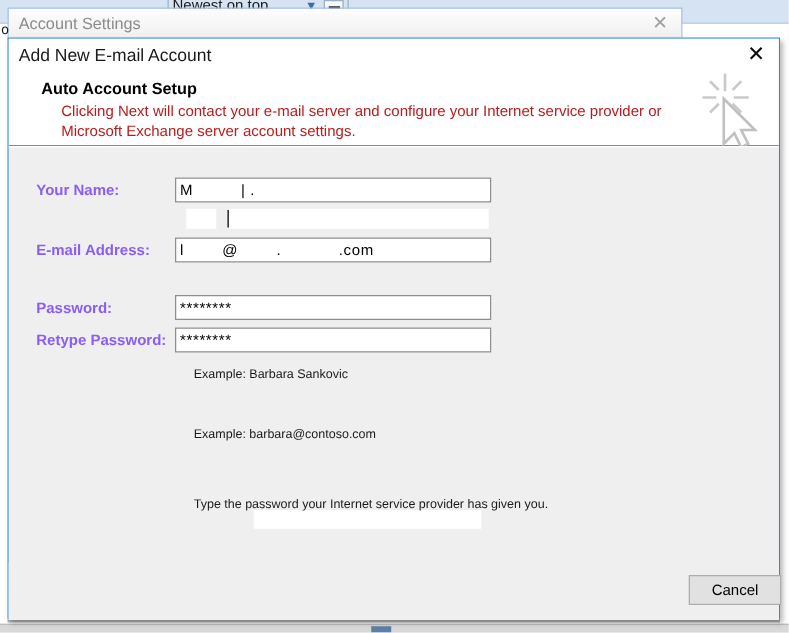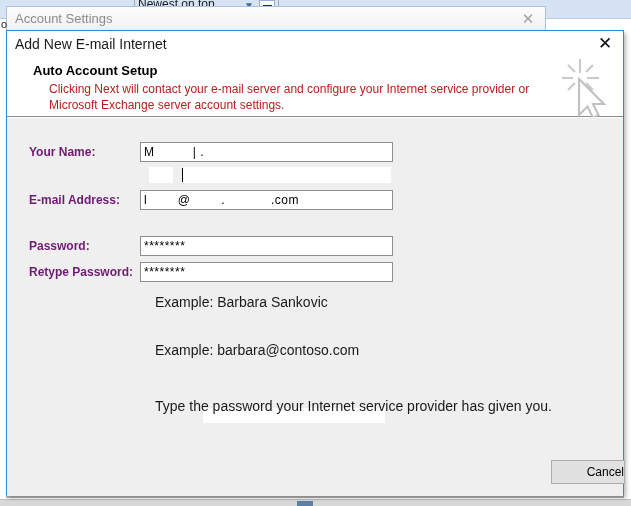--- a/index.html
+++ b/index.html
@@ -176,42 +176,42 @@
   .field-row {
     position: absolute;
     left: 0;
     width: 100%;
     height: 22px;
   }
   .field-label {
     position: absolute;
     font-size: 12px;
     font-weight: bold;
-    color: #701a75;
+    color: #8b5cf6;
     white-space: nowrap;
   }
   .field-input {
     position: absolute;
     left: 133px;
     width: 253px;
     height: 20px;
     background: #ffffff;
     border: 1px solid #8e8e8e;
     box-sizing: border-box;
     font-family: "Liberation Sans", sans-serif;
     font-size: 12px;
     color: #000000;
     padding: 0 3px;
     outline: none;
     letter-spacing: 0.5px;
   }
   .field-example {
     position: absolute;
     left: 148px;
-    font-size: 14px;
+    font-size: 10px;
     color: #1a1a1a;
     white-space: nowrap;
   }
 
   
   .redact {
     position: absolute;
     background: #ffffff;
     pointer-events: none;
   }
@@ -245,21 +245,21 @@
     line-height: 22px;
     cursor: default;
   }
   .dlg-button.default {
     border: 2px solid #0a74c8;
     background: #e1e1e1;
     line-height: 20px;
   }
   #btn-back   { left: 383px; }
   #btn-next   { left: 456px; }
-  #btn-cancel { left: 544px; text-align: right; }
+  #btn-cancel { left: 544px; }
 
   
   #bottom-bar {
     position: absolute;
     left: 0; bottom: 0;
     width: 631px; height: 11px;
     background: #ffffff;
     z-index: 1;
   }
   #bottom-bar .bb-shadow {
@@ -297,21 +297,21 @@
 <div id="bg-left-letter">o</div>
 
 <div id="account-settings-window">
   <div class="as-title">Account Settings</div>
   <div class="as-close">✕</div>
 </div>
 
 <div id="dialog">
 
   <div id="dialog-titlebar">
-    <div id="dialog-title">Add New E-mail Internet</div>
+    <div id="dialog-title">Add New E-mail Account</div>
     <div id="dialog-close">✕</div>
   </div>
 
   <div id="dialog-header">
     <div id="header-heading">Auto Account Setup</div>
     <div id="header-desc">Clicking Next will contact your e-mail server and configure your Internet service provider or Microsoft Exchange server account settings.</div>
 
     <svg id="header-graphic" viewBox="0 0 62 68" xmlns="http://www.w3.org/2000/svg">
       <g stroke="#c7c7c7" stroke-width="2.1" stroke-linecap="butt">
         <line x1="27" y1="6" x2="27" y2="20"></line>

